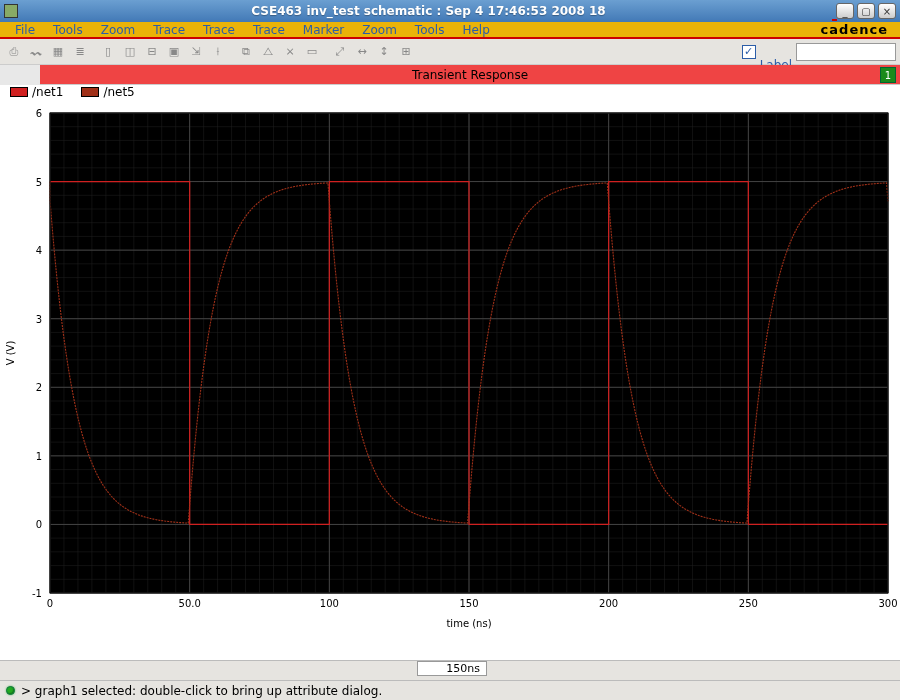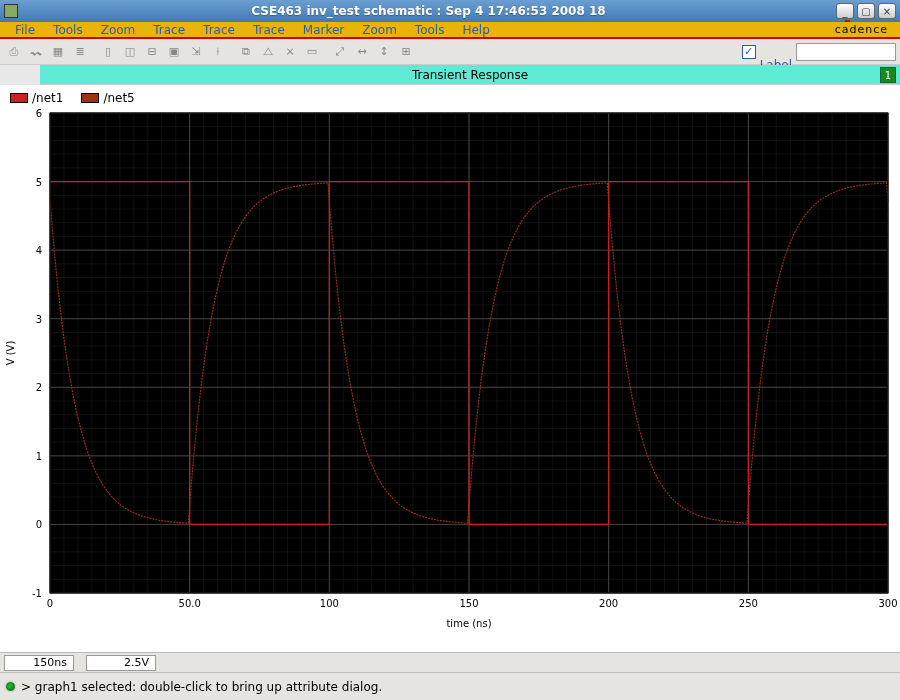--- a/index.html
+++ b/index.html
@@ -40,22 +40,22 @@
   padding: 0 6px;
 }
 .menubar .mitem {
   color: #2b5da8;
   padding: 2px 9px;
   cursor: pointer;
 }
 .menubar .brand {
   margin-left: auto;
   color: #000;
-  font-size: 11px;
-  font-weight: normal;
+  font-size: 13px;
+  font-weight: bold;
   letter-spacing: 1px;
   padding-right: 6px;
 }
 .menubar .brand .a { position: relative; }
 .menubar .brand .a::after {
   content: ""; position: absolute; top: -3px; left: 3px;
   width: 5px; height: 2px; background: #c00;
 }
 .toolbar {
   background: #e6e4e0;
@@ -73,45 +73,45 @@
 }
 .tsep { width: 4px; }
 .toolbar .right { margin-left: auto; display:flex; align-items:center; gap:4px; }
 .chk {
   width: 14px; height: 14px; border: 1px solid #2b5da8; background:#fff;
   display:flex; align-items:center; justify-content:center; color:#2b5da8; font-size:11px;
 }
 .lblfield { color:#2b5da8;margin-top:26px; }
 .tinput { border:1px solid #999; background:#fff; height:18px; width:100px; padding:0 3px; }
 .plot-header {
-  background: #5eead4;
+  background: #ef4444;
   height: 20px;
   display:flex; align-items:center; justify-content:center;
   position:relative;
   border-bottom: 1px solid #ccc;
   margin-left: 40px;
 }
 .plot-header .badge {
   position:absolute; right:4px; top:2px;
   width:16px; height:16px; background:#1b8a1b; border:1px solid #063;
   color:#fff; font-size:10px; display:flex; align-items:center; justify-content:center;
 }
 .legend-row {
-  background:#fff; height:20px; display:flex; align-items:flex-end; padding-left:10px; gap:18px;
+  background:#fff; height:20px; display:flex; align-items:flex-start; padding-left:10px; gap:18px;
 }
 .legend-item { display:flex; align-items:center; gap:4px; }
 .swatch { width:18px; height:10px; border:1px solid #000;}
 .plot-area { flex:1; background:#fff; position:relative; }
 svg.chart { display:block; }
 .bottom-strip {
-  background:#e6e4e0; height:20px; display:flex; align-items:center; gap:8px; border-top:1px solid #bbb;
+  background:#e6e4e0; height:20px; display:flex; align-items:center; gap:16px; border-top:1px solid #bbb;flex-direction:column;
 }
 .bval { border:1px solid #999; background:#fff; height:16px; min-width:70px; padding:0 6px; display:flex; align-items:center; justify-content:flex-end; margin-left:4px; font-size:11px; }
 .status {
-  background:#e6e4e0; height:28px; display:flex; align-items:center; padding:0 6px; gap:6px;
+  background:#e6e4e0; height:20px; display:flex; align-items:center; padding:0 6px; gap:6px;
   border-top:1px solid #bbb;
 }
 .dot { width:9px;height:9px; border-radius:50%; background:#2a2;
   box-shadow: inset -1px -1px 1px rgba(0,0,0,.3), 0 0 2px rgba(0,150,0,.6); border:1px solid #174;}
 .axis-label { font-size:10px; fill:#000; }
 </style>
 </head>
 <body>
 
 <div class="titlebar">

